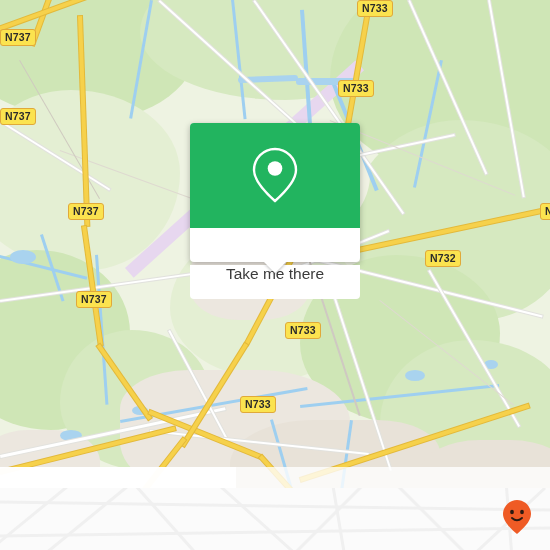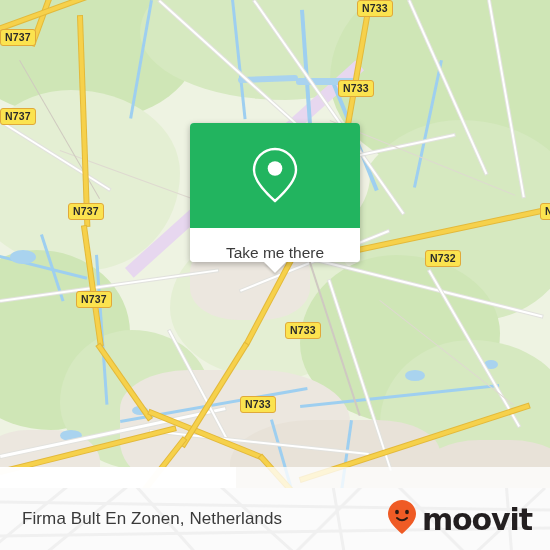--- a/index.html
+++ b/index.html
@@ -72,21 +72,21 @@
     border-radius:4px;overflow:visible;
     box-shadow:0 2px 6px rgba(0,0,0,.28);
     background:#ffffff;
   }
   .card-top{
     height:105px;background:#22b45f;border-radius:4px 4px 0 0;
     display:flex;align-items:center;justify-content:center;
   }
   .card-bottom{
     height:34px;background:#ffffff;border-radius:0 0 4px 4px;
-    display:flex;align-items:flex-end;justify-content:center;
+    display:flex;align-items:flex-start;justify-content:center;margin-top:37px;
   }
   .card-bottom span{
     font-size:15.5px;color:#3b3b3b;
     font-family:"Liberation Sans","DejaVu Sans",sans-serif;
   }
   .card-tail{
     position:absolute;left:50%;margin-left:-11px;top:139px;
     width:0;height:0;border-left:11px solid transparent;
     border-right:11px solid transparent;border-top:11px solid #ffffff;
     filter:drop-shadow(0 2px 1px rgba(0,0,0,.18));
@@ -238,27 +238,25 @@
         <path d="M200 -20 L300 70"></path>
         <path d="M290 70 L380 -20"></path>
         <path d="M380 -20 L470 70"></path>
         <path d="M470 70 L545 0"></path>
         <path d="M0 14 L550 22"></path>
         <path d="M0 48 L550 40"></path>
         <path d="M330 -20 L345 70"></path>
         <path d="M505 -20 L512 70"></path>
       </g>
     </svg>
-    <div class="footer-title">Firma Bult En Zonen, Netherlands</div>
     <div class="logo">
       <span>
         <svg width="30" height="36" viewBox="0 0 30 36">
           <path d="M15 1 C7.3 1 1 7.3 1 15 C1 23 10 30.5 15 35 C20 30.5 29 23 29 15 C29 7.3 22.7 1 15 1 Z" fill="#ef5b25"></path>
           <ellipse cx="10" cy="13" rx="1.9" ry="2.2" fill="#2b1a12"></ellipse>
           <ellipse cx="20" cy="13" rx="1.9" ry="2.2" fill="#2b1a12"></ellipse>
           <path d="M10 19 Q15 23.5 20 19" stroke="#2b1a12" stroke-width="1.9" fill="none" stroke-linecap="round"></path>
         </svg>
       </span>
-      <span class="logo-text">moovit</span>
     </div>
   </div>
 
 </div>
 
 </body></html>

